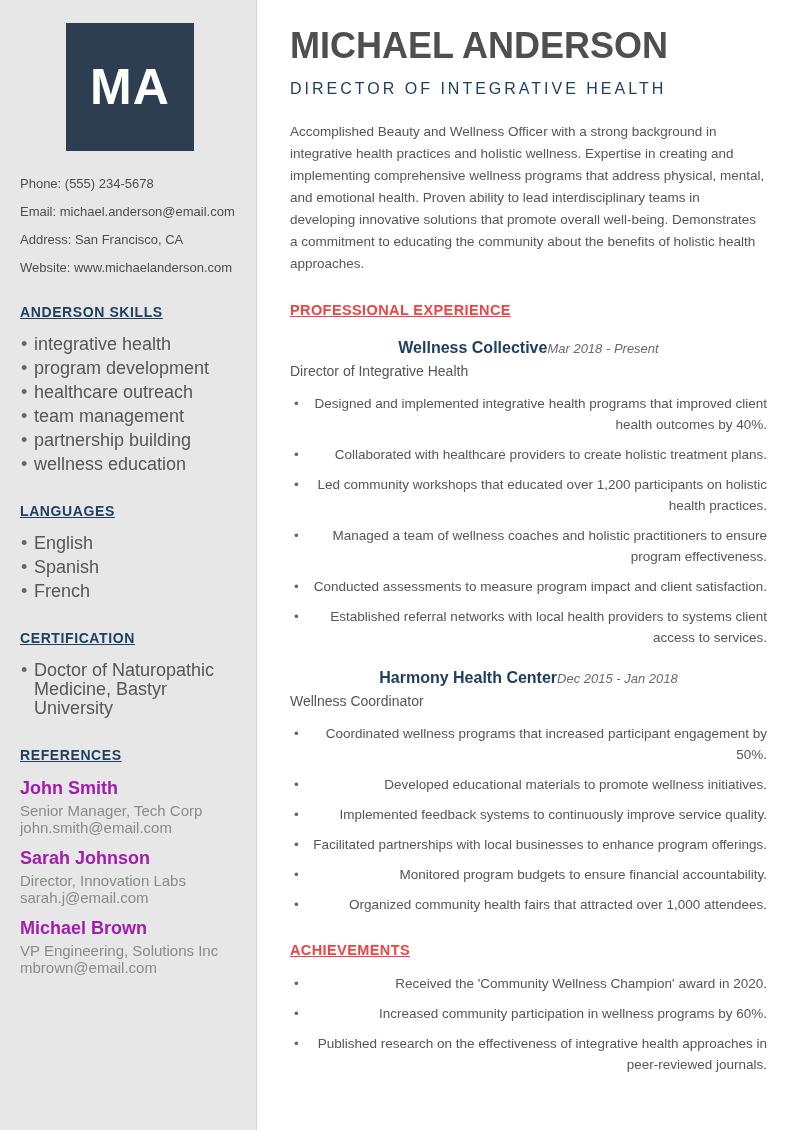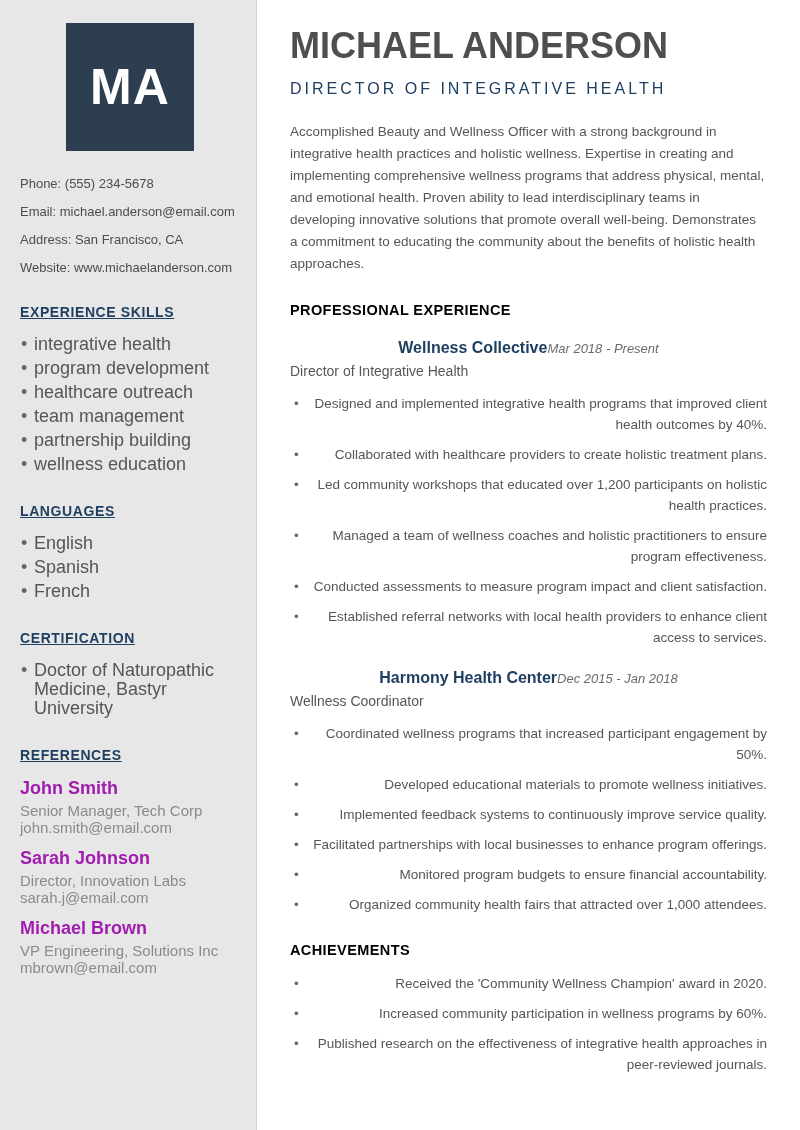--- a/index.html
+++ b/index.html
@@ -97,21 +97,22 @@
   }
   .summary {
     font-size: 13.5px;
     color: #565656;
     line-height: 22px;
     margin-top: 23px;
   }
   .main-section-title {
     font-size: 14.5px;
     font-weight: bold;
-    color: #000000;
+    color: #ef4444;
+    text-decoration: underline;
     letter-spacing: 0.4px;
     margin-top: 27px;
   }
   .job { margin-top: 21px; }
   .job-head {
     display: flex;
     justify-content: center;
     align-items: baseline;
   }
   .job-company {
@@ -159,21 +160,21 @@
 
   <div class="contact-line">Phone: (555) 234-5678</div>
       <div class="contact-line">Email: michael.anderson@email.com</div>
       <div class="contact-line">Address: San Francisco, CA</div>
       <div class="contact-line">Website: www.michaelanderson.com</div>
     </div>
 
   <div>
 
   <section class="side-section">
-        <h2 class="side-section-title">EXPERIENCE SKILLS</h2>
+        <h2 class="side-section-title">ANDERSON SKILLS</h2>
         <ul class="side-list">
 
         <li>integrative health</li>
           <li>program development</li>
           <li>healthcare outreach</li>
           <li>team management</li>
           <li>partnership building</li>
           <li>wellness education</li>
         </ul>
       </section>
@@ -236,21 +237,21 @@
           <span class="job-dates">Mar 2018 - Present</span>
         </div>
         <div class="job-role">Director of Integrative Health</div>
         <ul class="bullets">
 
         <li>Designed and implemented integrative health programs that improved client health outcomes by 40%.</li>
           <li>Collaborated with healthcare providers to create holistic treatment plans.</li>
           <li>Led community workshops that educated over 1,200 participants on holistic health practices.</li>
           <li>Managed a team of wellness coaches and holistic practitioners to ensure program effectiveness.</li>
           <li>Conducted assessments to measure program impact and client satisfaction.</li>
-          <li>Established referral networks with local health providers to enhance client access to services.</li>
+          <li>Established referral networks with local health providers to systems client access to services.</li>
         </ul>
       </section>
       <section class="job">
         <div class="job-head">
           <span class="job-company">Harmony Health Center</span>
           <span class="job-dates">Dec 2015 - Jan 2018</span>
         </div>
         <div class="job-role">Wellness Coordinator</div>
         <ul class="bullets">
 

